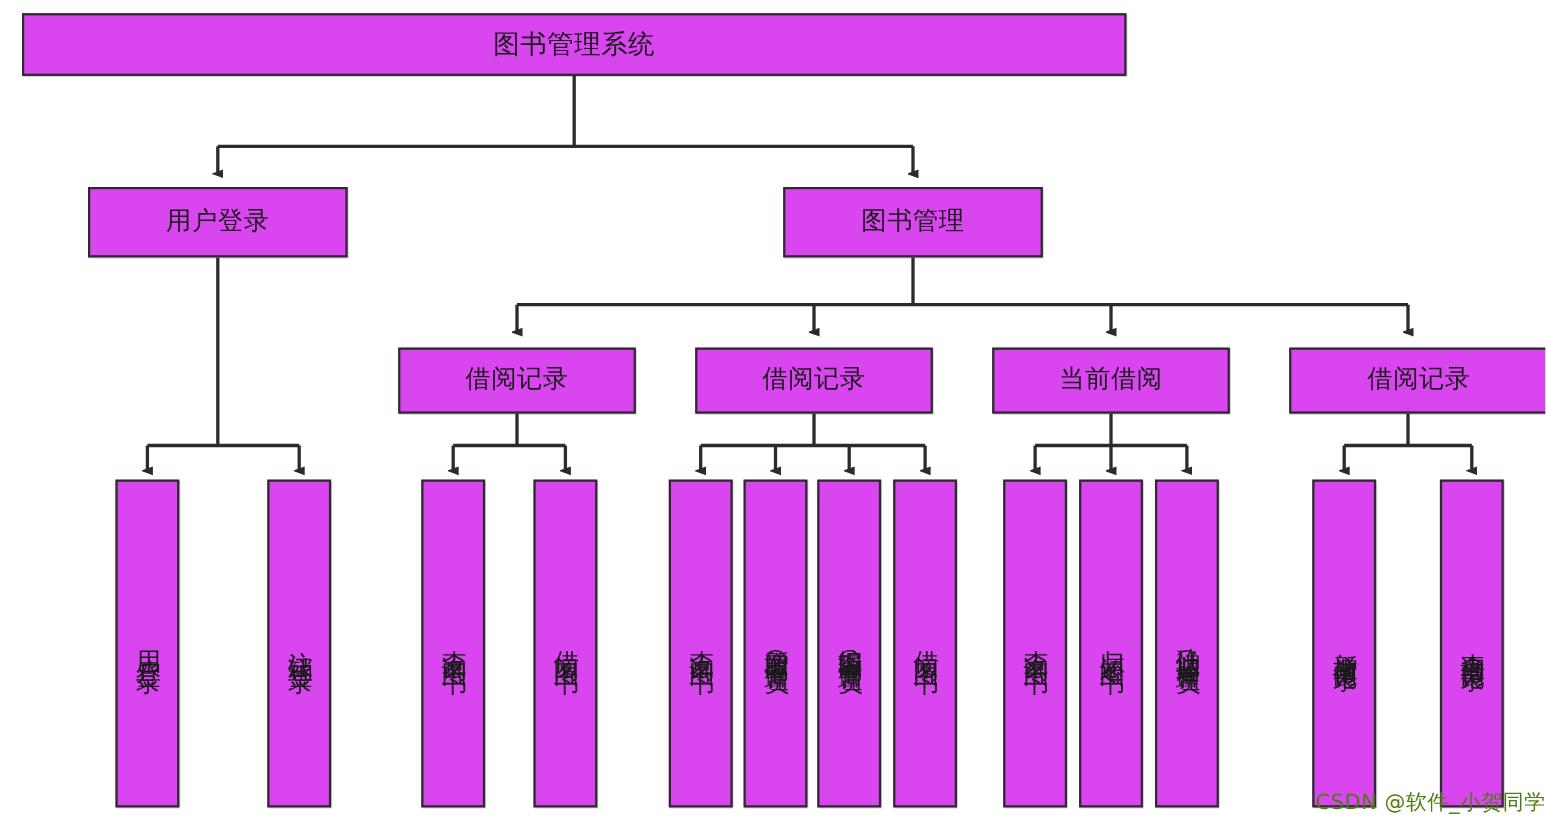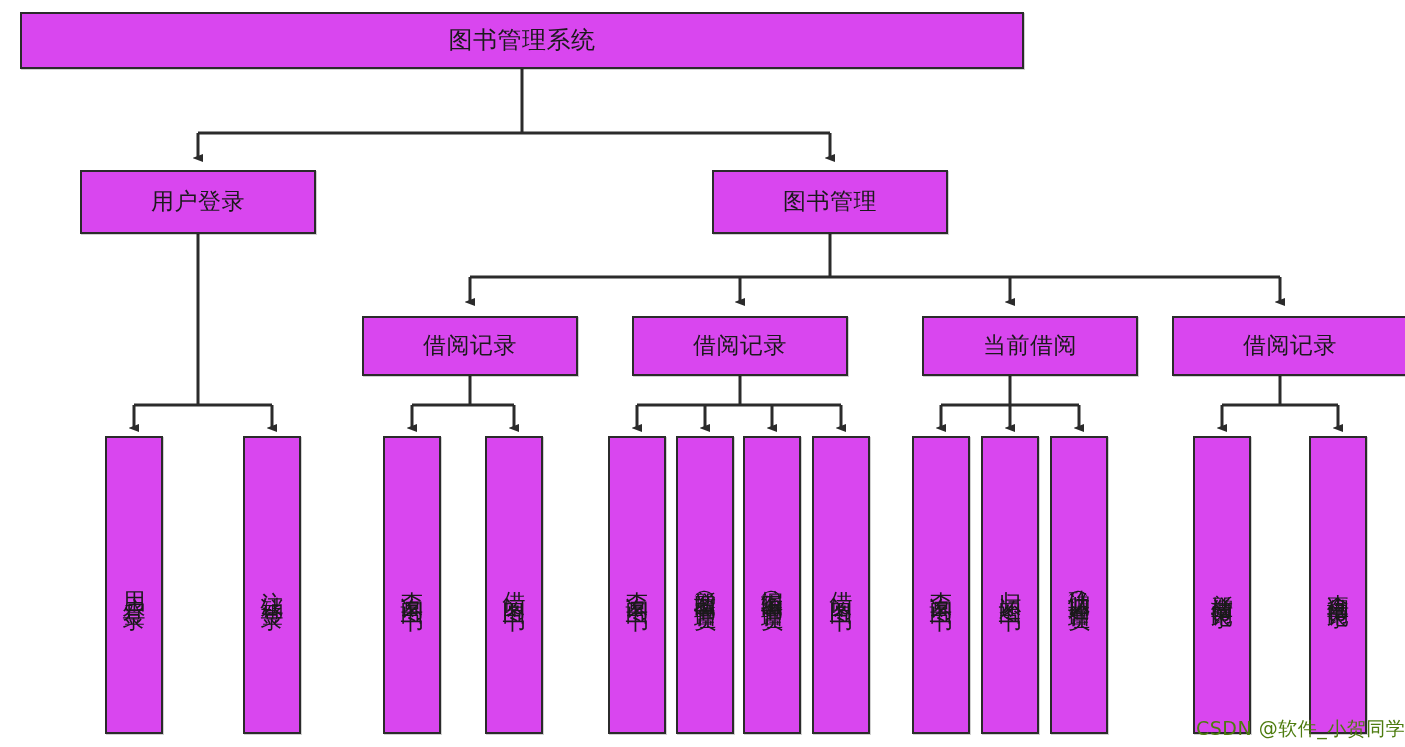--- a/index.html
+++ b/index.html
@@ -140,21 +140,21 @@
   <div class="node horiz" style="left:712px; top:170px; width:236px; height:64px;">
     <span class="label">图书管理</span>
   </div>
 
   <div class="node horiz" style="left:362px; top:316px; width:216px; height:60px;">
     <span class="label">借阅记录</span>
   </div>
   <div class="node horiz" style="left:632px; top:316px; width:216px; height:60px;">
     <span class="label">借阅记录</span>
   </div>
-  <div class="node horiz" style="left:922px; top:316px; width:216px; height:60px;">
+  <div class="node horiz" style="left:902px; top:316px; width:216px; height:60px;">
     <span class="label">当前借阅</span>
   </div>
   <div class="node horiz" style="left:1172px; top:316px; width:236px; height:60px;">
     <span class="label">借阅记录</span>
   </div>
 
   <div class="node vert" style="left:105px; top:436px; width:58px; height:298px;">
     <span class="label">用户登录</span>
   </div>
   <div class="node vert" style="left:243px; top:436px; width:58px; height:298px;">

